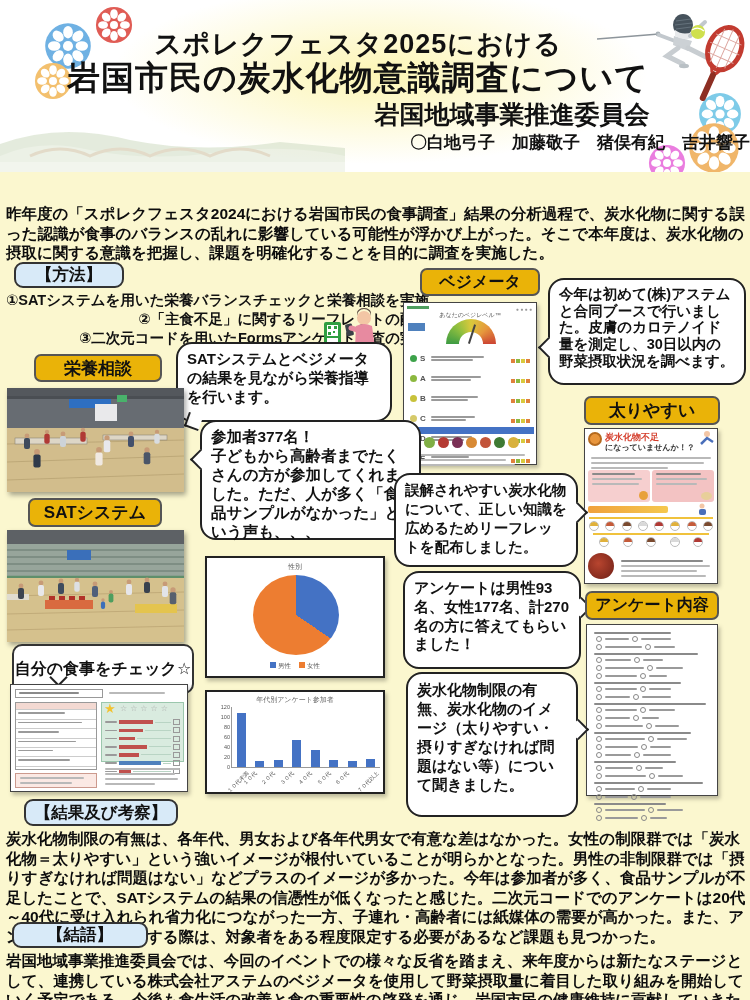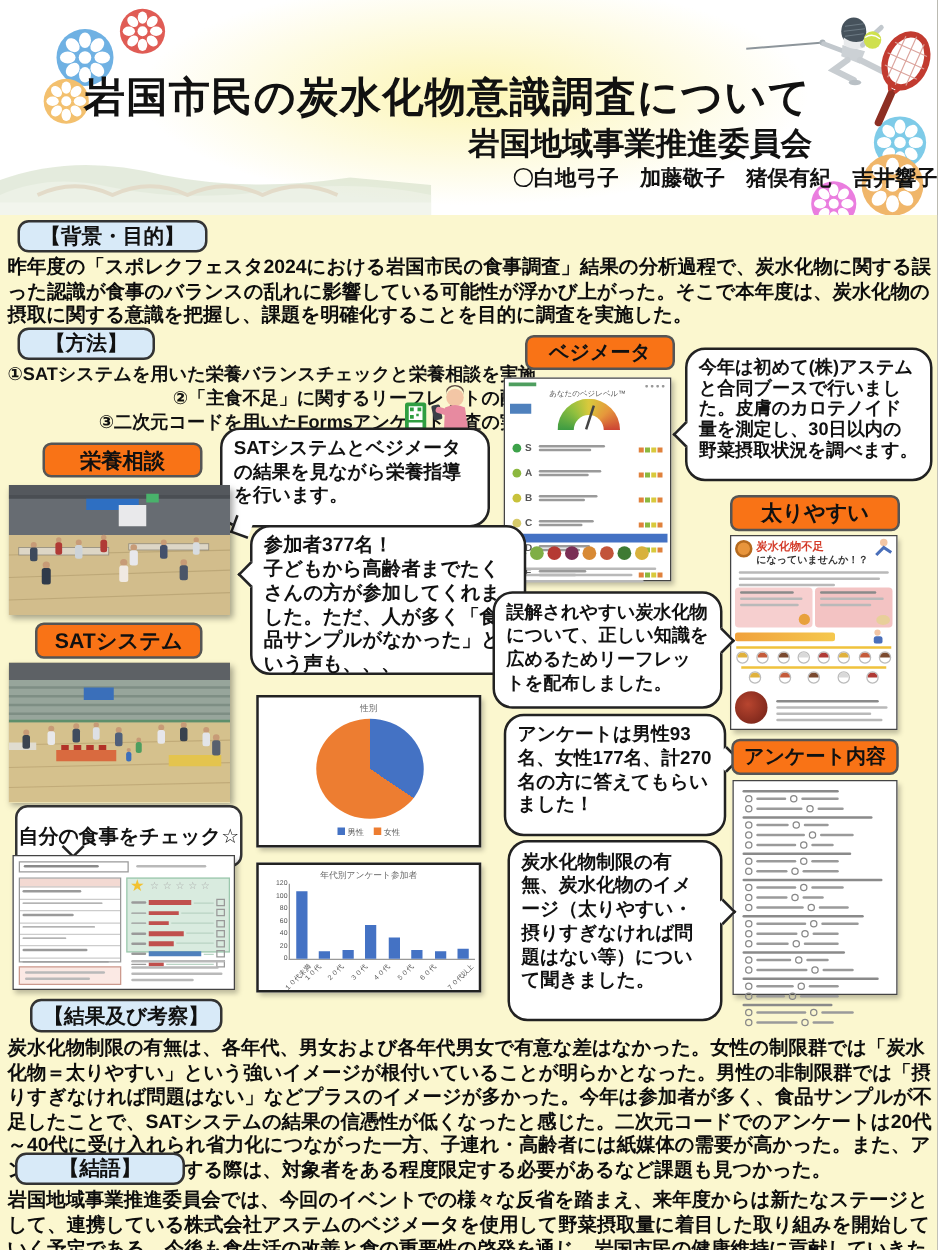--- a/index.html
+++ b/index.html
@@ -8,21 +8,21 @@
   .abs{position:absolute;}
   
   .glow{background:radial-gradient(ellipse at 50% 45%, #fcf5b4 0%, rgba(252,245,180,0) 70%);}
   .title1{font-size:27px;font-weight:bold;text-align:center;letter-spacing:1px;}
   .title2{font-size:33px;font-weight:bold;text-align:center;letter-spacing:1px;}
   .org{font-size:25px;font-weight:bold;text-align:center;}
   .authors{font-size:17px;font-weight:bold;text-align:right;padding-right:40px;}
   
   .body-bg{background:#fbf7cf;}
   .label-blue{background:#d8eaf8;border:2px solid #333;border-radius:9px;display:flex;align-items:center;justify-content:center;font-weight:bold;font-size:16.5px;box-sizing:border-box;}
-  .label-pink{background:#f97316;border:2px solid #555;border-radius:7px;display:flex;align-items:center;justify-content:center;font-weight:bold;font-size:17px;box-sizing:border-box;}
+  .label-pink{background:#eab308;border:2px solid #555;border-radius:7px;display:flex;align-items:center;justify-content:center;font-weight:bold;font-size:17px;box-sizing:border-box;}
   .label-white{background:#fff;border:2px solid #333;border-radius:10px;display:flex;align-items:center;justify-content:center;font-weight:bold;font-size:16px;box-sizing:border-box;}
   .para{font-weight:bold;line-height:1.26;font-size:15.5px;word-break:break-all;color:#0d0d0d;}
   .mlist div{white-space:nowrap;font-weight:bold;font-size:14.5px;line-height:19px;}
   .bubble{background:#fff;border:2.5px solid #222;border-radius:16px;font-weight:bold;
     padding:6px 9px;box-sizing:border-box;word-break:break-all;white-space:pre-line;}
   .tail{position:absolute;width:13px;height:13px;background:#fff;}
   .tail.left{border-left:2.5px solid #222;border-bottom:2.5px solid #222;transform:rotate(45deg);}
   .tail.right{border-right:2.5px solid #222;border-top:2.5px solid #222;transform:rotate(45deg);}
   .tail.down{border-right:2.5px solid #222;border-bottom:2.5px solid #222;transform:rotate(45deg);}
   .tail.downleft{border-left:2.5px solid #222;border-bottom:2.5px solid #222;transform:rotate(20deg);}
@@ -123,27 +123,27 @@
     <path d="M4 8 q6 -4 12 1" stroke="#fff" stroke-width="1.2" fill="none"></path>
   </svg>
 
   <svg class="abs" style="left:0;top:104px;opacity:.55" width="345" height="68" viewBox="0 0 345 68">
     <path d="M0 40 Q60 18 130 36 Q200 50 280 38 L345 44 L345 68 L0 68 Z" fill="#cfdcc2"></path>
     <path d="M0 52 Q40 34 90 46 Q150 58 220 48 Q290 40 345 52 L345 68 L0 68 Z" fill="#dde6d2"></path>
     <path d="M30 52 Q60 38 90 52 Q120 38 150 52 Q180 38 210 52 Q240 38 270 52" stroke="#cdbf9d" stroke-width="3" fill="none"></path>
     <rect x="0" y="58" width="345" height="10" fill="#e9eedf"></rect>
   </svg>
 
+  <div class="abs title1" style="left:0;top:26px;width:716px;">スポレクフェスタ2025における</div>
   <div class="abs title2" style="left:0;top:56px;width:716px;">岩国市民の炭水化物意識調査について</div>
   <div class="abs org" style="left:262px;top:98px;width:500px;">岩国地域事業推進委員会</div>
   <div class="abs authors" style="left:0;top:131px;width:750px;">〇白地弓子　加藤敬子　猪俣有紀　吉井響子</div>
 
   <div class="abs body-bg" style="left:0;top:172px;width:750px;height:828px;"></div>
 
-  <div class="abs label-blue" style="left:14px;top:176px;width:152px;height:26px;">【背景・目的】</div>
   <div class="abs para" style="left:6px;top:204px;width:740px;">昨年度の「スポレクフェスタ2024における岩国市民の食事調査」結果の分析過程で、炭水化物に関する誤った認識が食事のバランスの乱れに影響している可能性が浮かび上がった。そこで本年度は、炭水化物の摂取に関する意識を把握し、課題を明確化することを目的に調査を実施した。</div>
 
   <div class="abs label-blue" style="left:14px;top:262px;width:110px;height:26px;">【方法】</div>
   <div class="abs mlist" style="left:6px;top:291px;text-align:right;">
     <div>①SATシステムを用いた栄養バランスチェックと栄養相談を実施</div>
     <div>②「主食不足」に関するリーフレットの配布</div>
     <div>③二次元コードを用いたFormsアンケート調査の実施</div>
   </div>
 
   <svg class="abs" style="left:322px;top:306px" width="60" height="46" viewBox="0 0 60 46">

